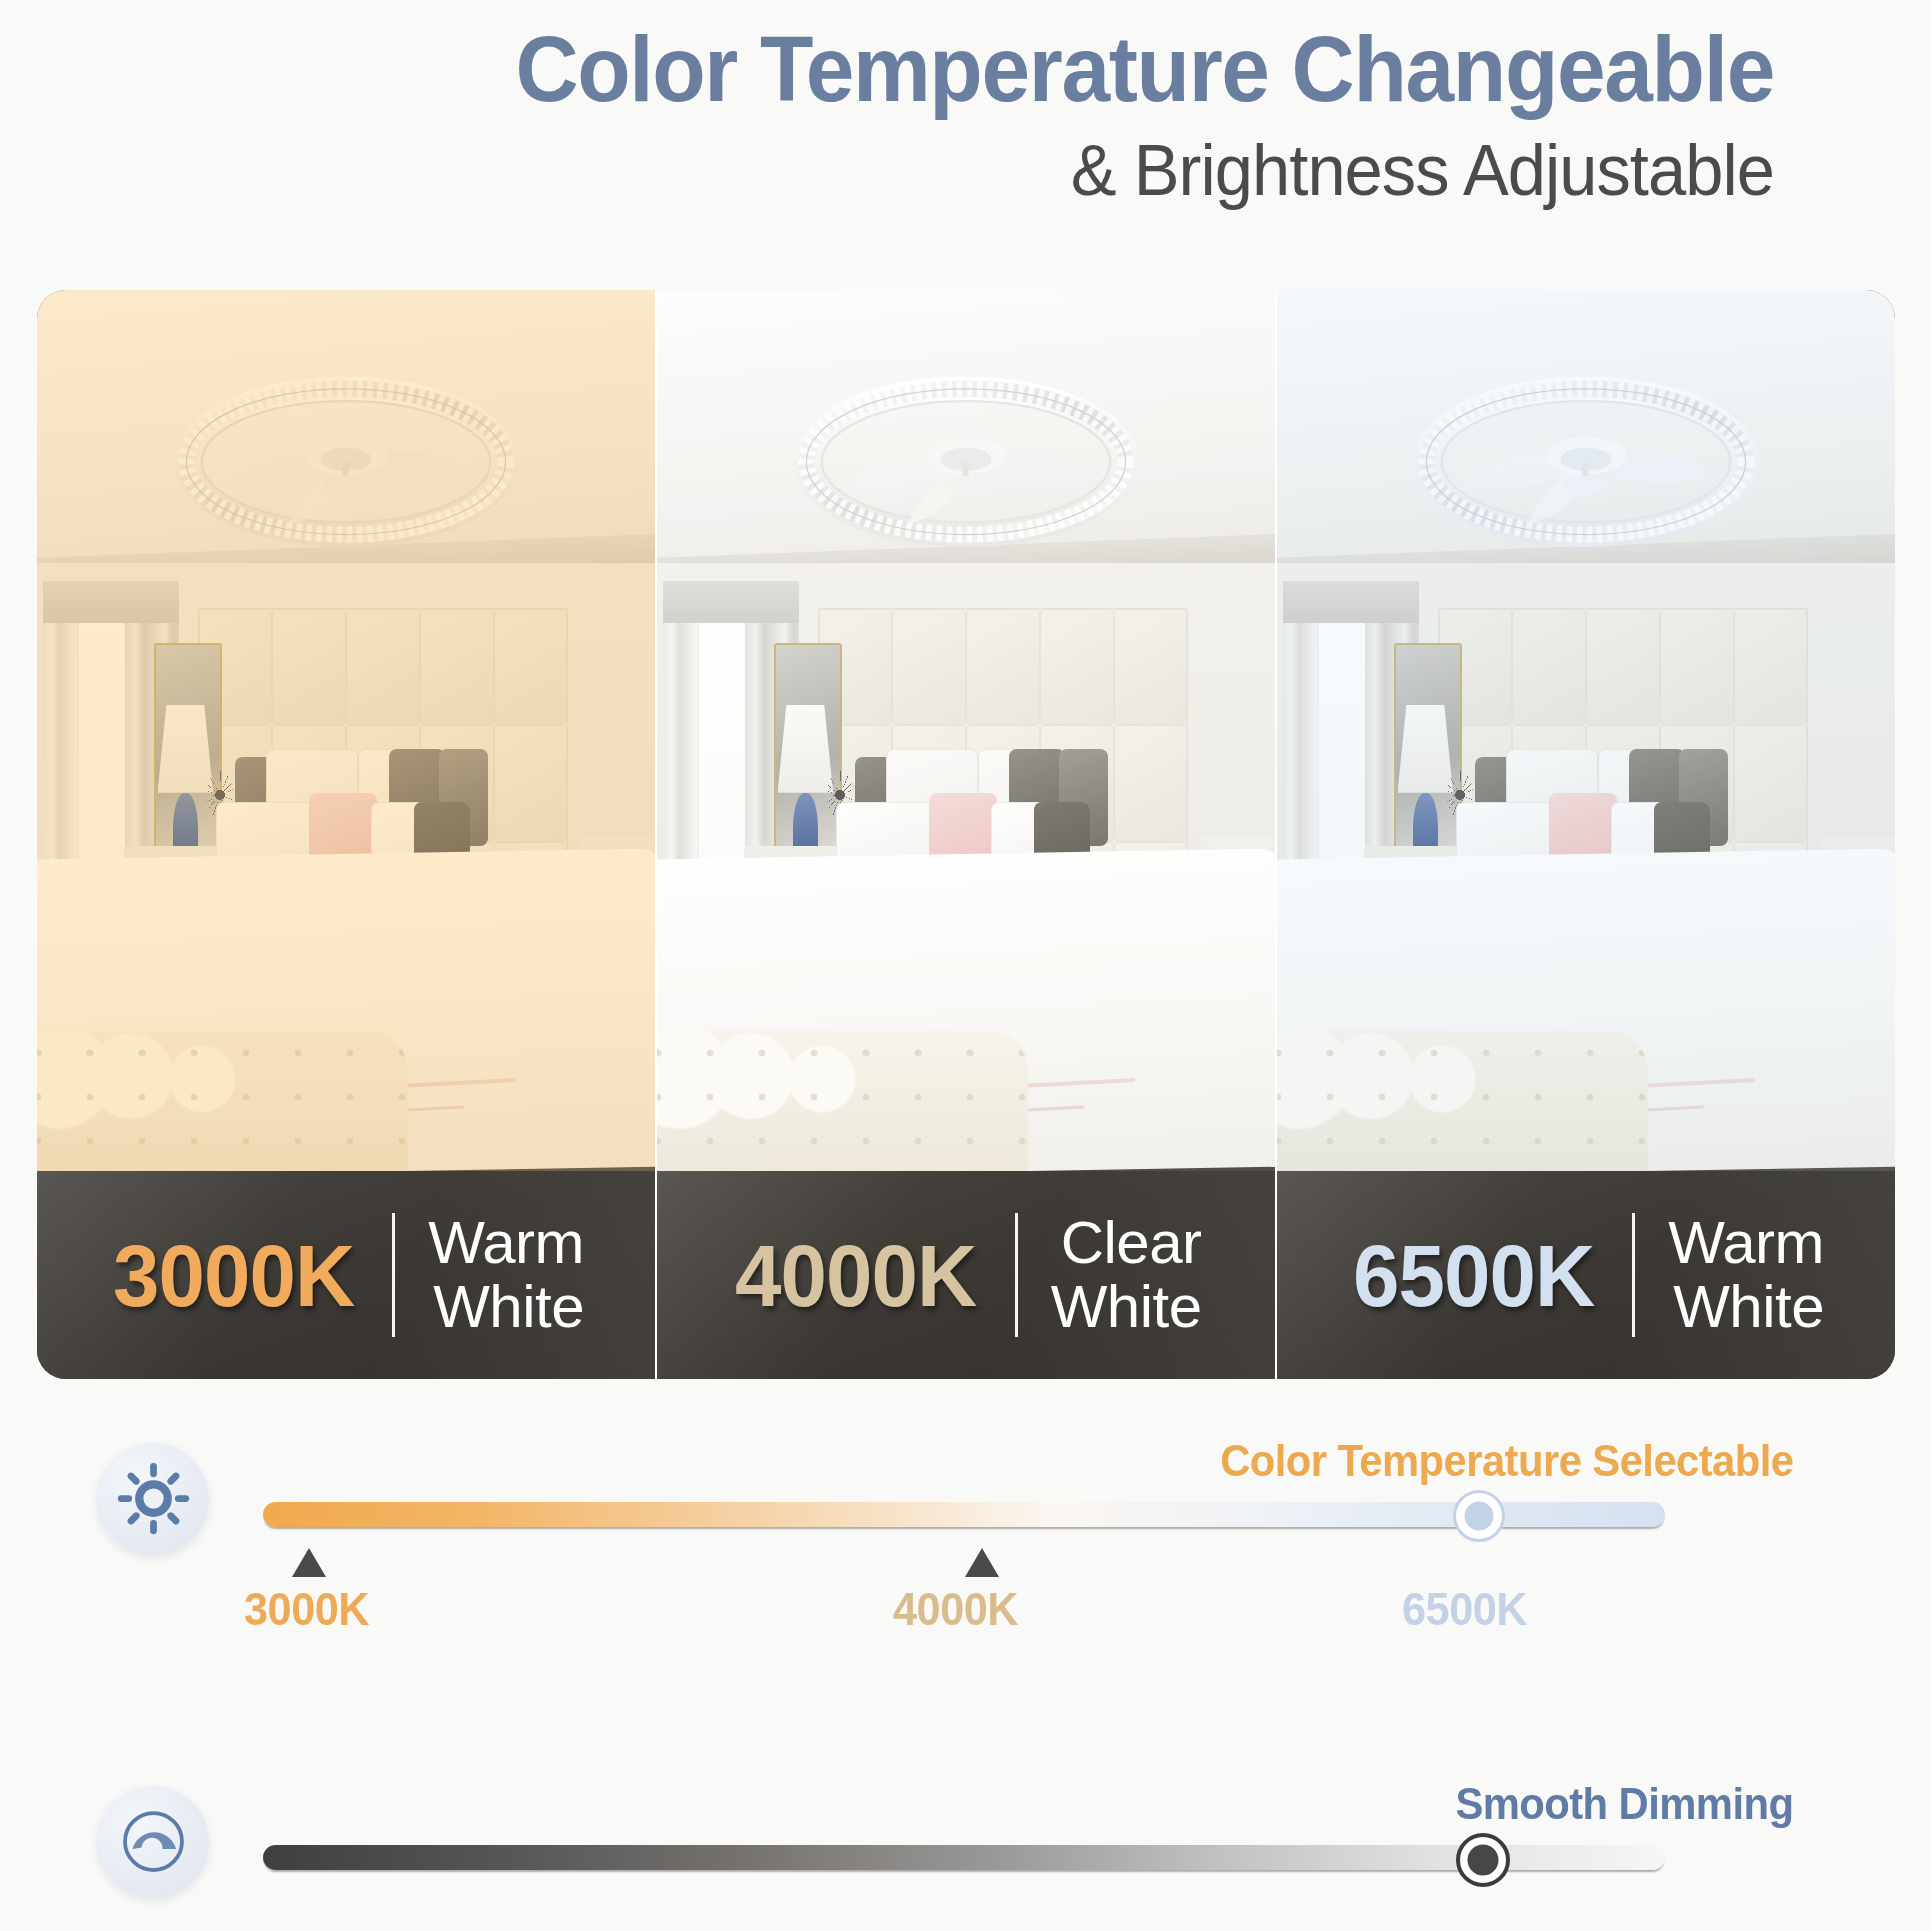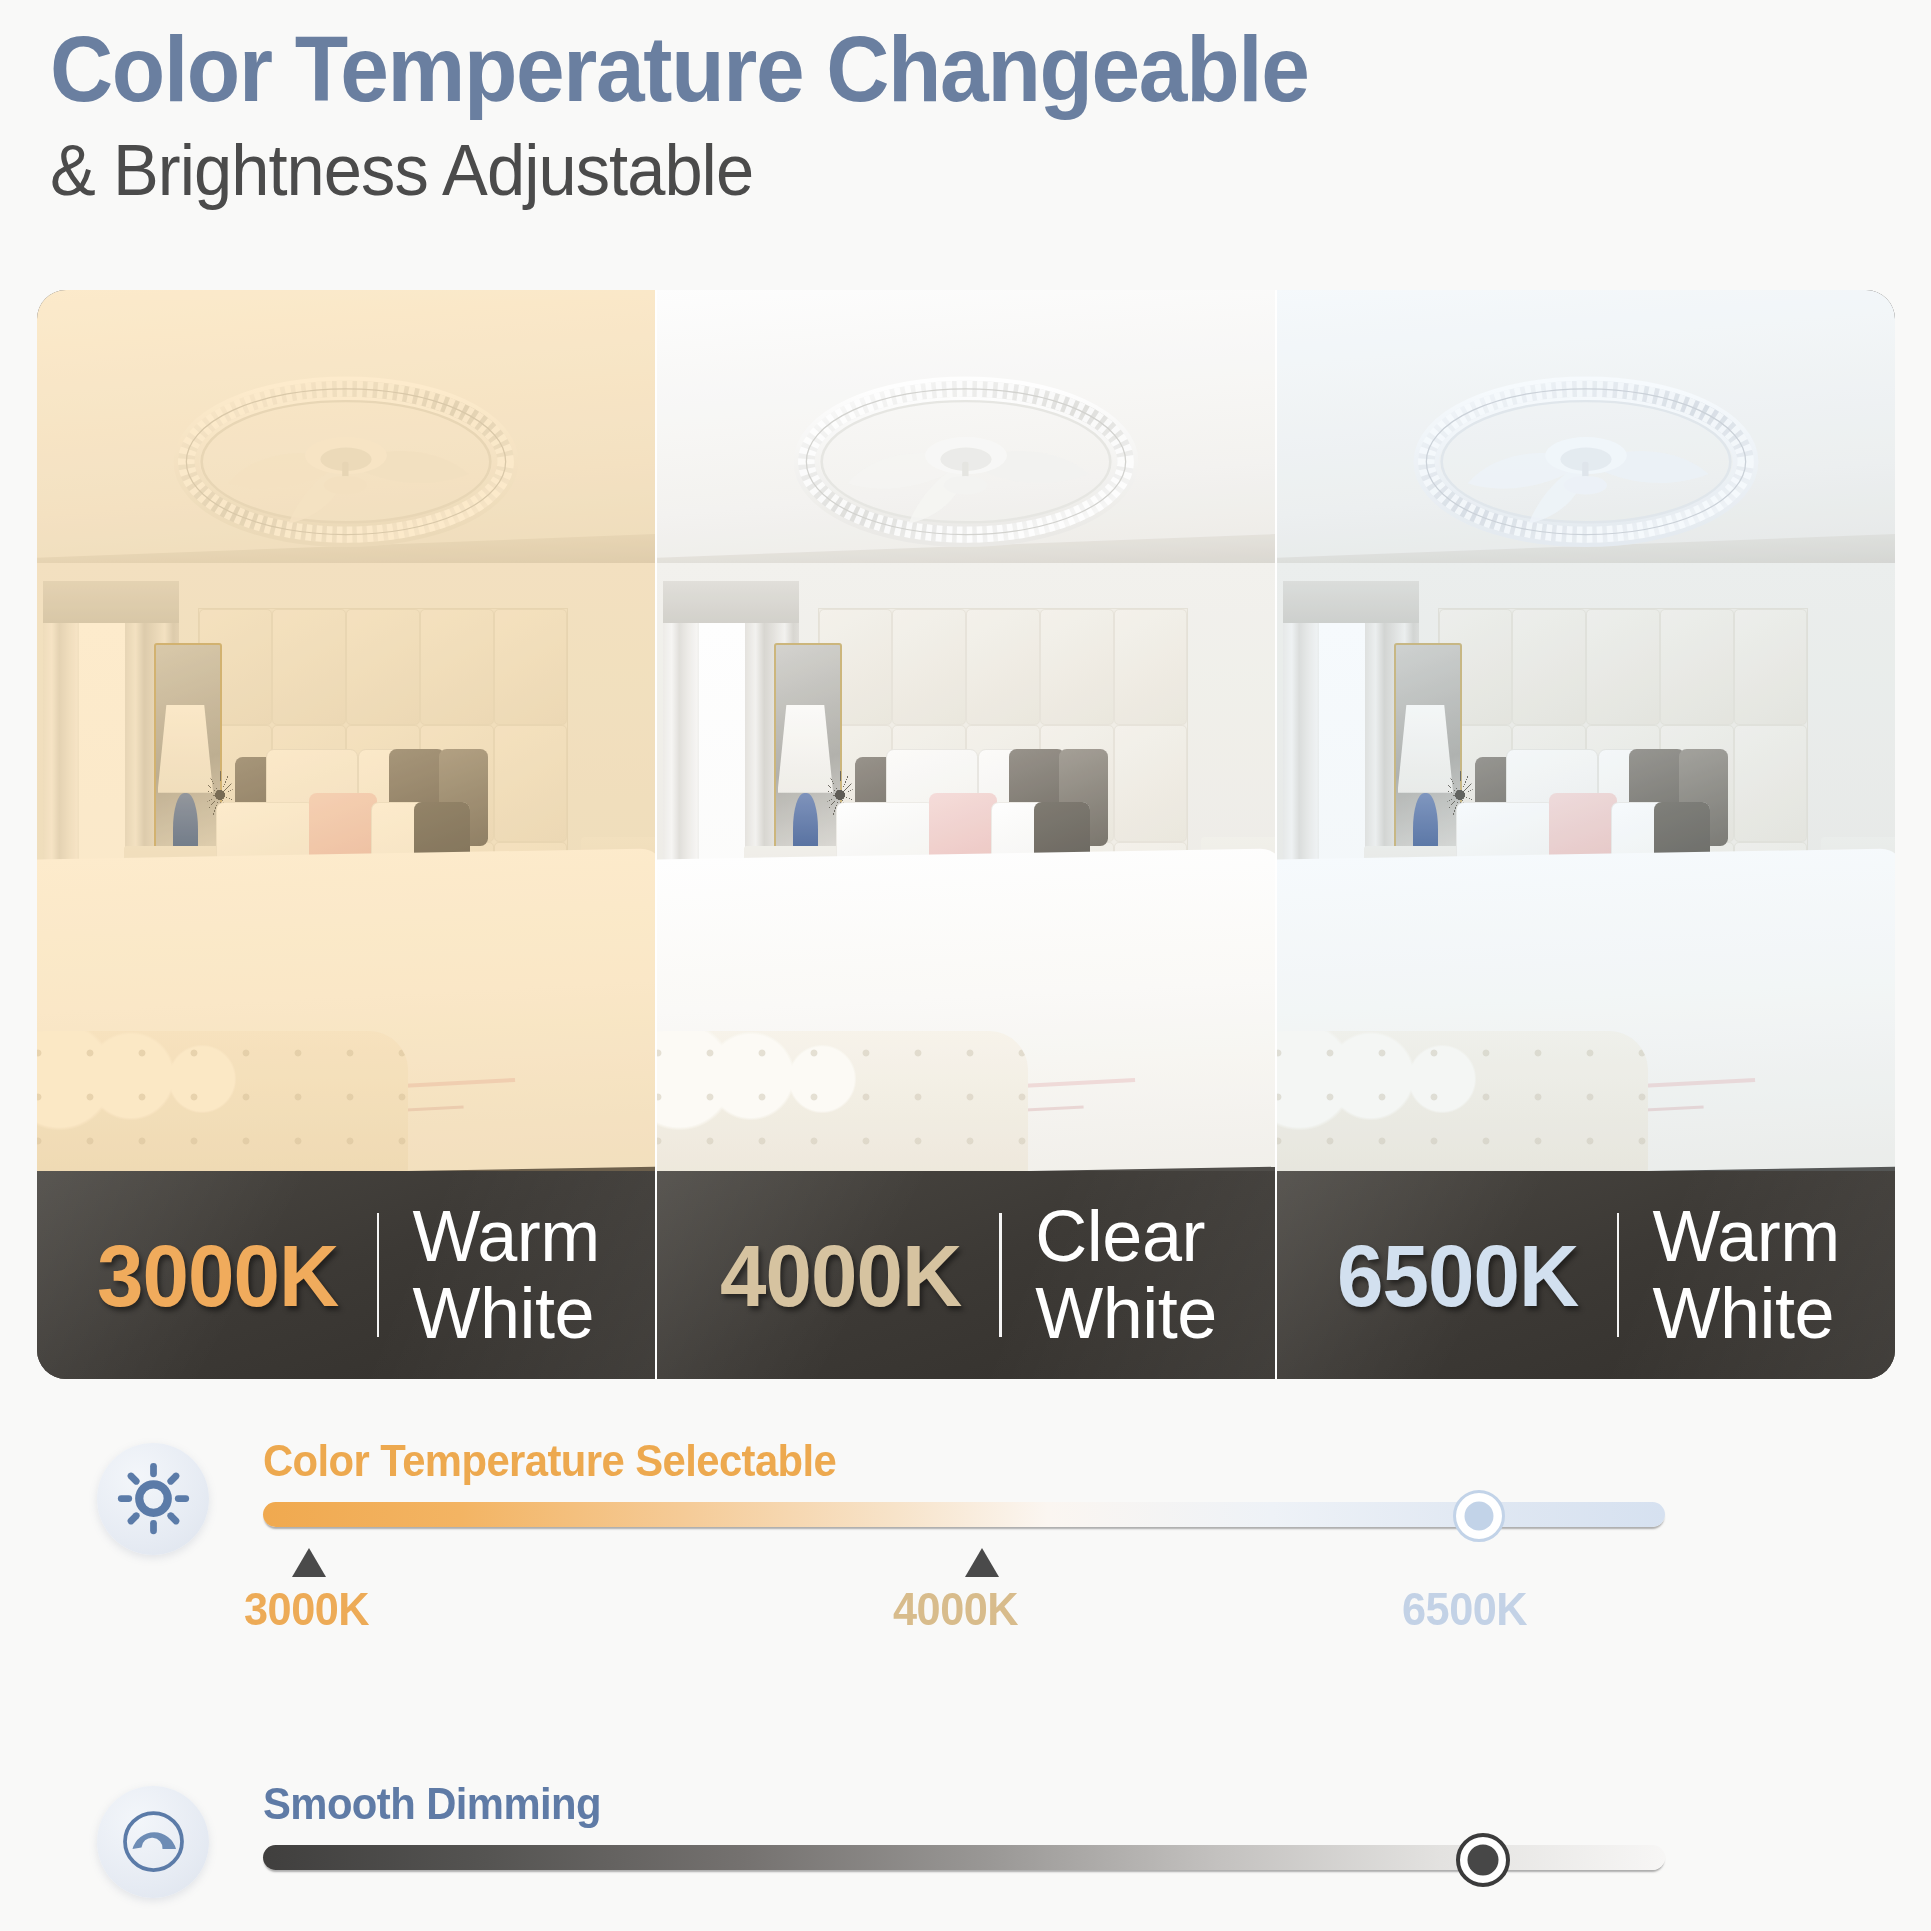--- a/index.html
+++ b/index.html
@@ -10,20 +10,21 @@
     background: #f9f9f8;
     font-family: "Liberation Sans", sans-serif;
     overflow: hidden;
   }
 
   .page {
     position: relative;
     width: 1931px;
     height: 1931px;
     background: #f9f9f8;
+    text-align: right;
   }
 
   
   .heading-block {
     position: absolute;
     left: 50px;
     top: 21px;
     width: 1834px;
   }
   .headline {
@@ -278,21 +279,21 @@
     line-height: 1;
   }
   .cap-div {
     width: 2.9px;
     height: 124px;
     background: #ffffff;
     margin: 0 33px;
     opacity: .95;
   }
   .cap-name {
-    font-size: 72px;
+    font-size: 60px;
     font-weight: 400;
     color: #ffffff;
     line-height: 1.07;
     letter-spacing: -0.5px;
   }
 
   
   .slider-row {
     position: absolute;
     left: 97px;

